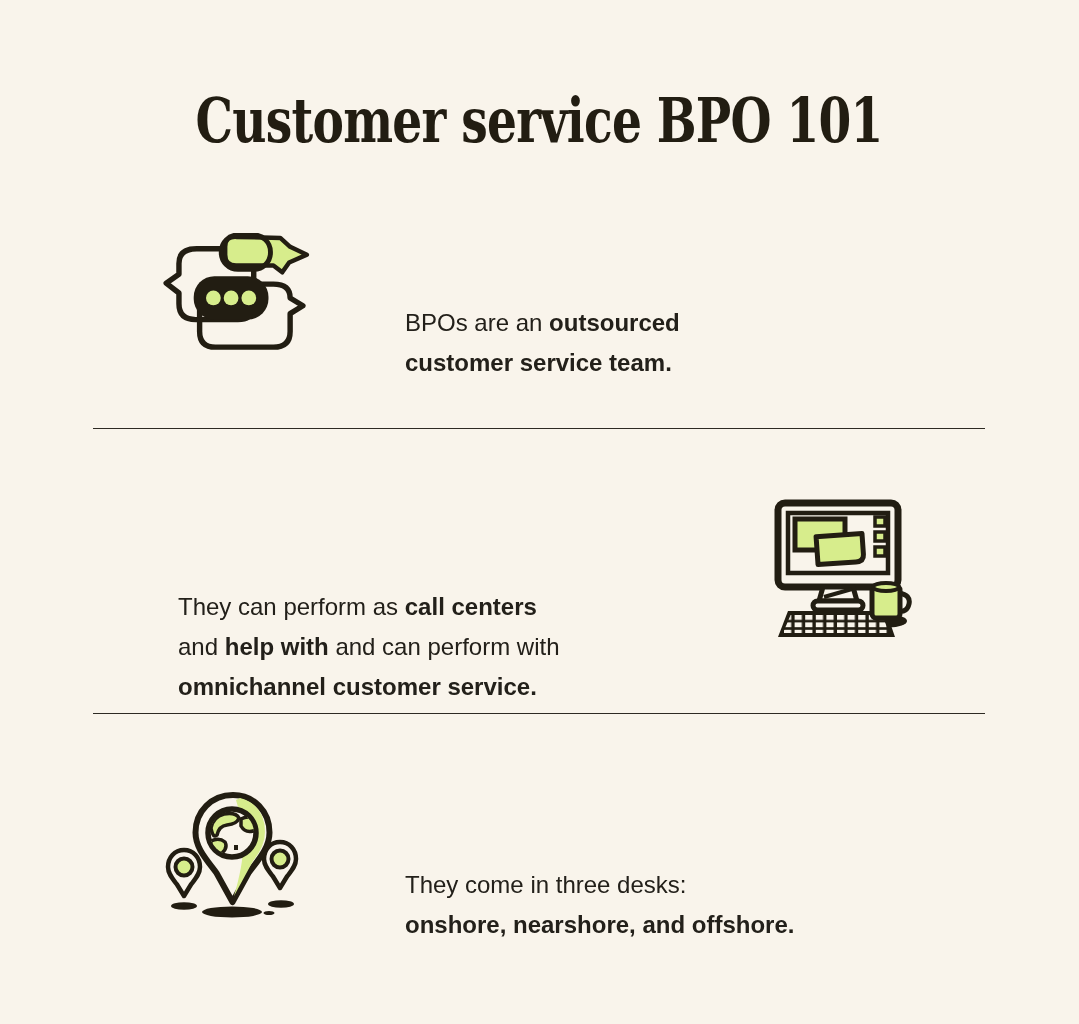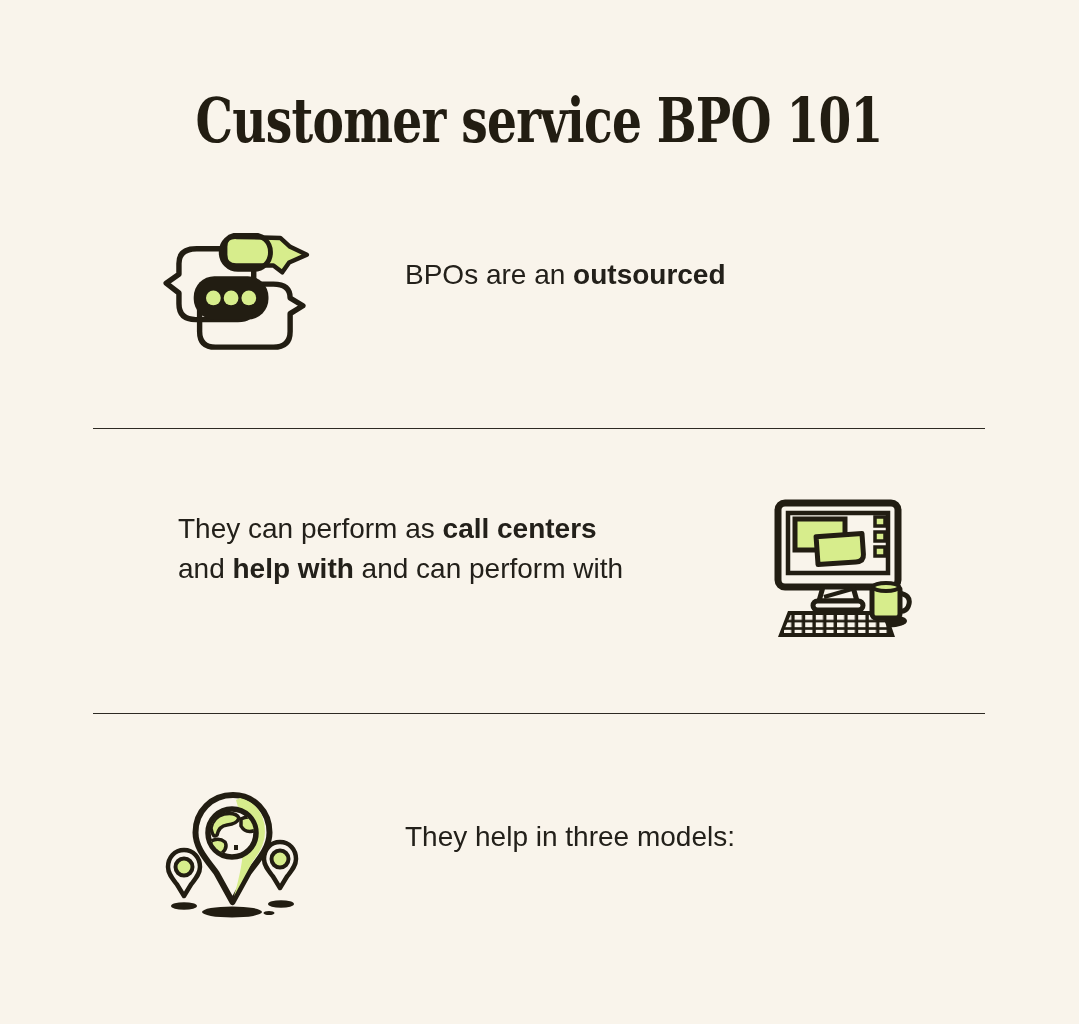--- a/index.html
+++ b/index.html
@@ -26,27 +26,28 @@
     font-family:"DejaVu Serif", serif;
     font-weight:800;
     font-size:62px;line-height:62px;
     color:var(--ink);
     letter-spacing:-1px;
     white-space:nowrap;
   }
   .title .squeeze{display:inline-block;transform:scaleX(0.76);transform-origin:center;}
   .copy{
     position:absolute;
-    font-size:28px;line-height:40px;
+    font-size:24px;line-height:40px;
     color:var(--text);
     white-space:nowrap;
+    margin-top:48px;
   }
   .copy strong{font-weight:700;}
   .copy-1{left:405px;top:255px;}
-  .copy-2{left:178px;top:509px;}
+  .copy-2{left:178px;top:539px;}
   .copy-3{left:405px;top:817px;}
   .divider{
     position:absolute;left:93px;width:892px;height:0;
     border:none;border-top:1.5px solid var(--divider);
   }
   .divider-1{top:428px;}
   .divider-2{top:713px;}
   .icon{position:absolute;display:block;}
   .icon-chat{left:163px;top:233px;}
   .icon-computer{left:772px;top:498px;}
@@ -69,27 +70,27 @@
     <svg class="icon icon-chat" width="148" height="122" viewBox="0 0 150 124" aria-hidden="true">
       <path class="no-fill s-ink" stroke-width="5.5" stroke-linejoin="round" d="M76 16 H34 Q16 16 16 31 V42 L3 51 L16 61 V72 Q16 88 33 88 H76 Q92 88 92 72 V32 Q92 16 76 16 Z"></path>
       <path class="fill-green s-ink" stroke-width="4.5" stroke-linejoin="round" d="M75 4 Q63 3 63 14 V22 Q63 33 74 33 L112 33 L121 40 L128 30 L146 22 L129 14 L119 5 Z"></path>
       <rect class="no-fill s-ink" stroke-width="5" x="59" y="2" width="50" height="35" rx="17"></rect>
       <path class="no-fill s-ink" stroke-width="5.5" stroke-linejoin="round" d="M53 52 H112 Q129 52 129 66 L142 74 L129 82 V100 Q129 116 112 116 H53 Q37 116 37 100 V67 Q37 52 53 52 Z"></path>
       <rect class="fill-ink" x="31" y="44" width="76" height="44" rx="21"></rect>
       <circle class="fill-green" cx="51" cy="66" r="7.5"></circle>
       <circle class="fill-green" cx="69" cy="66" r="7.5"></circle>
       <circle class="fill-green" cx="87" cy="66" r="7.5"></circle>
     </svg>
-    <p class="copy copy-1"><span>BPOs are an </span><strong>outsourced</strong><br></p>
+    <p class="copy copy-1"><span>BPOs are an </span><strong>outsourced</strong><br><strong>customer service team.</strong></p>
   </section>
 
   <hr class="divider divider-1">
 
   <section>
-    <p class="copy copy-2"><span>They can perform as </span><strong>call centers</strong><br><span>and </span><strong>help with</strong><span> and can perform with</span><br></p>
+    <p class="copy copy-2"><span>They can perform as </span><strong>call centers</strong><br><span>and </span><strong>help with</strong><span> and can perform with</span><br><strong>omnichannel customer service.</strong></p>
     <svg class="icon icon-computer" width="140" height="141" viewBox="0 0 140 141" aria-hidden="true">
       <defs>
         <pattern id="kb" x="12" y="117" width="10.6" height="7.4" patternUnits="userSpaceOnUse">
           <rect width="7.2" height="4.8" class="fill-bg"></rect>
         </pattern>
       </defs>
       <rect class="fill-bg s-ink" stroke-width="7" x="6" y="5" width="120" height="84" rx="7"></rect>
       <rect class="no-fill s-ink" stroke-width="4.5" x="16" y="15" width="100" height="60"></rect>
       <rect class="fill-green s-ink" stroke-width="5" x="23" y="21" width="50" height="31"></rect>
       <path class="fill-green s-ink" stroke-width="5" stroke-linejoin="round" transform="rotate(-4 68 51)" d="M45 37 H91 V58 Q91 65 83 65 H45 Z"></path>
@@ -128,16 +129,16 @@
       <path class="fill-bg s-ink" stroke-width="6" stroke-linejoin="round" d="M71 3 C49.5 3 33.5 19.5 33.5 40.5 C33.5 56 44.5 67.5 54.5 81 L70.5 110 L86.5 81 C96.5 67.5 107.5 56 107.5 40.5 C107.5 19.5 92 3 71 3 Z"></path>
       <path class="fill-green" d="M78 6 Q103 13 103 40 Q103 54 91 69 L72 104 Q82 70 81 50 Q80 26 74 8 Z"></path>
       <circle class="fill-bg s-ink" stroke-width="5.5" cx="70" cy="41" r="24"></circle>
       <g clip-path="url(#globeclip)">
         <path class="fill-green s-ink" stroke-width="3.5" stroke-linejoin="round" d="M49 36 Q51 25 62 22 Q74 20 77 26 Q75 32 65 33 Q57 34 55 43 Q51 47 49 36 Z"></path>
         <path class="fill-green s-ink" stroke-width="3.5" stroke-linejoin="round" d="M79 27 Q88 22 95 29 Q99 35 91 39 Q83 41 79 34 Z"></path>
         <path class="fill-green s-ink" stroke-width="3.5" stroke-linejoin="round" d="M49 49 Q57 45 63 50 Q66 56 60 61 Q52 63 49 56 Z"></path>
         <rect class="fill-ink" x="72" y="53" width="4" height="5"></rect>
       </g>
     </svg>
-    <p class="copy copy-3"><span>They help in three models:</span><br></p>
+    <p class="copy copy-3"><span>They come in three desks:</span><br><strong>onshore, nearshore, and offshore.</strong></p>
   </section>
 
 </div>
 
 </body></html>

